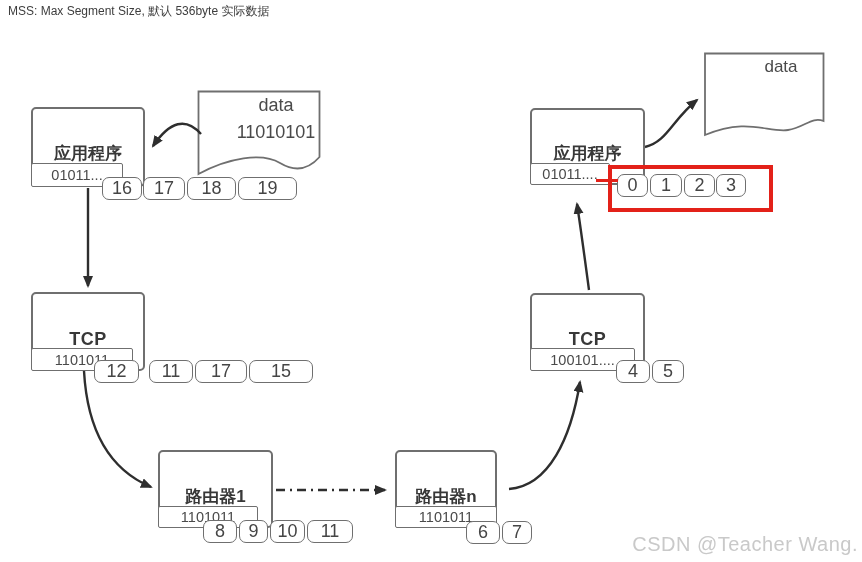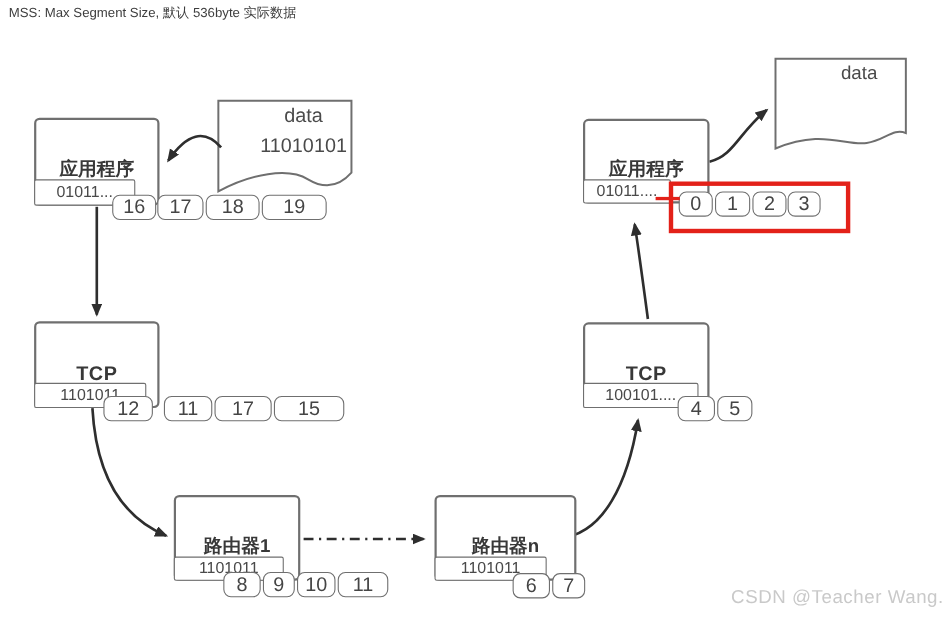--- a/index.html
+++ b/index.html
@@ -18,21 +18,21 @@
   .seg{position:absolute;height:23px;background:#fff;border:1.5px solid #6f6f6f;border-radius:7px;
        box-sizing:border-box;display:flex;align-items:center;justify-content:center;
        font-size:18px;color:#454545;z-index:4;}
   .doc-text{position:absolute;z-index:2;text-align:center;color:#4a4a4a;}
   .doc-text .ln{display:block;margin-left:36px;}
   .doc-left-text{left:199px;top:92px;width:118px;font-size:18px;line-height:27px;}
   .doc-right-text{left:705px;top:55px;width:116px;font-size:17px;line-height:24px;}
   .red-rect{position:absolute;left:608px;top:165px;width:165px;height:47px;
        border:4px solid #e32119;box-sizing:border-box;background:transparent;z-index:5;}
   .red-tick{position:absolute;left:596px;top:179px;width:22px;height:3px;background:#e32119;z-index:6;}
-  .watermark{position:absolute;right:4px;top:533px;font-size:17px;color:#c9c9c9;
+  .watermark{position:absolute;right:4px;top:533px;font-size:20px;color:#c9c9c9;
        letter-spacing:.5px;z-index:2;}
 </style>
 </head>
 <body>
 
 <div id="stage">
 
   <svg id="arrow-layer" width="862" height="562">
     <defs>
       <marker id="ah" markerUnits="userSpaceOnUse" markerWidth="14" markerHeight="12" refX="10" refY="5" orient="auto">
@@ -83,21 +83,21 @@
 
   <div class="box" style="left:158px;top:450px;width:115px;height:78px">
     <div class="box-label" style="height:56px">路由器1</div>
   </div>
   <div class="subbox" style="left:158px;top:506px;width:100px;height:22px">1101011</div>
   <div class="seg" style="left:203px;top:520px;width:34px">8</div>
   <div class="seg" style="left:239px;top:520px;width:29px">9</div>
   <div class="seg" style="left:270px;top:520px;width:35px">10</div>
   <div class="seg" style="left:307px;top:520px;width:46px">11</div>
 
-  <div class="box" style="left:395px;top:450px;width:129px;height:78px">
+  <div class="box" style="left:395px;top:450px;width:102px;height:78px">
     <div class="box-label" style="height:56px">路由器n</div>
   </div>
   <div class="subbox" style="left:395px;top:506px;width:102px;height:22px">1101011</div>
   <div class="seg" style="left:466px;top:521px;width:34px">6</div>
   <div class="seg" style="left:502px;top:521px;width:30px">7</div>
 
   <div class="box" style="left:530px;top:293px;width:115px;height:78px">
     <div class="box-label tcp-label" style="height:55px">TCP</div>
   </div>
   <div class="subbox" style="left:530px;top:348px;width:105px;height:23px">100101....</div>

